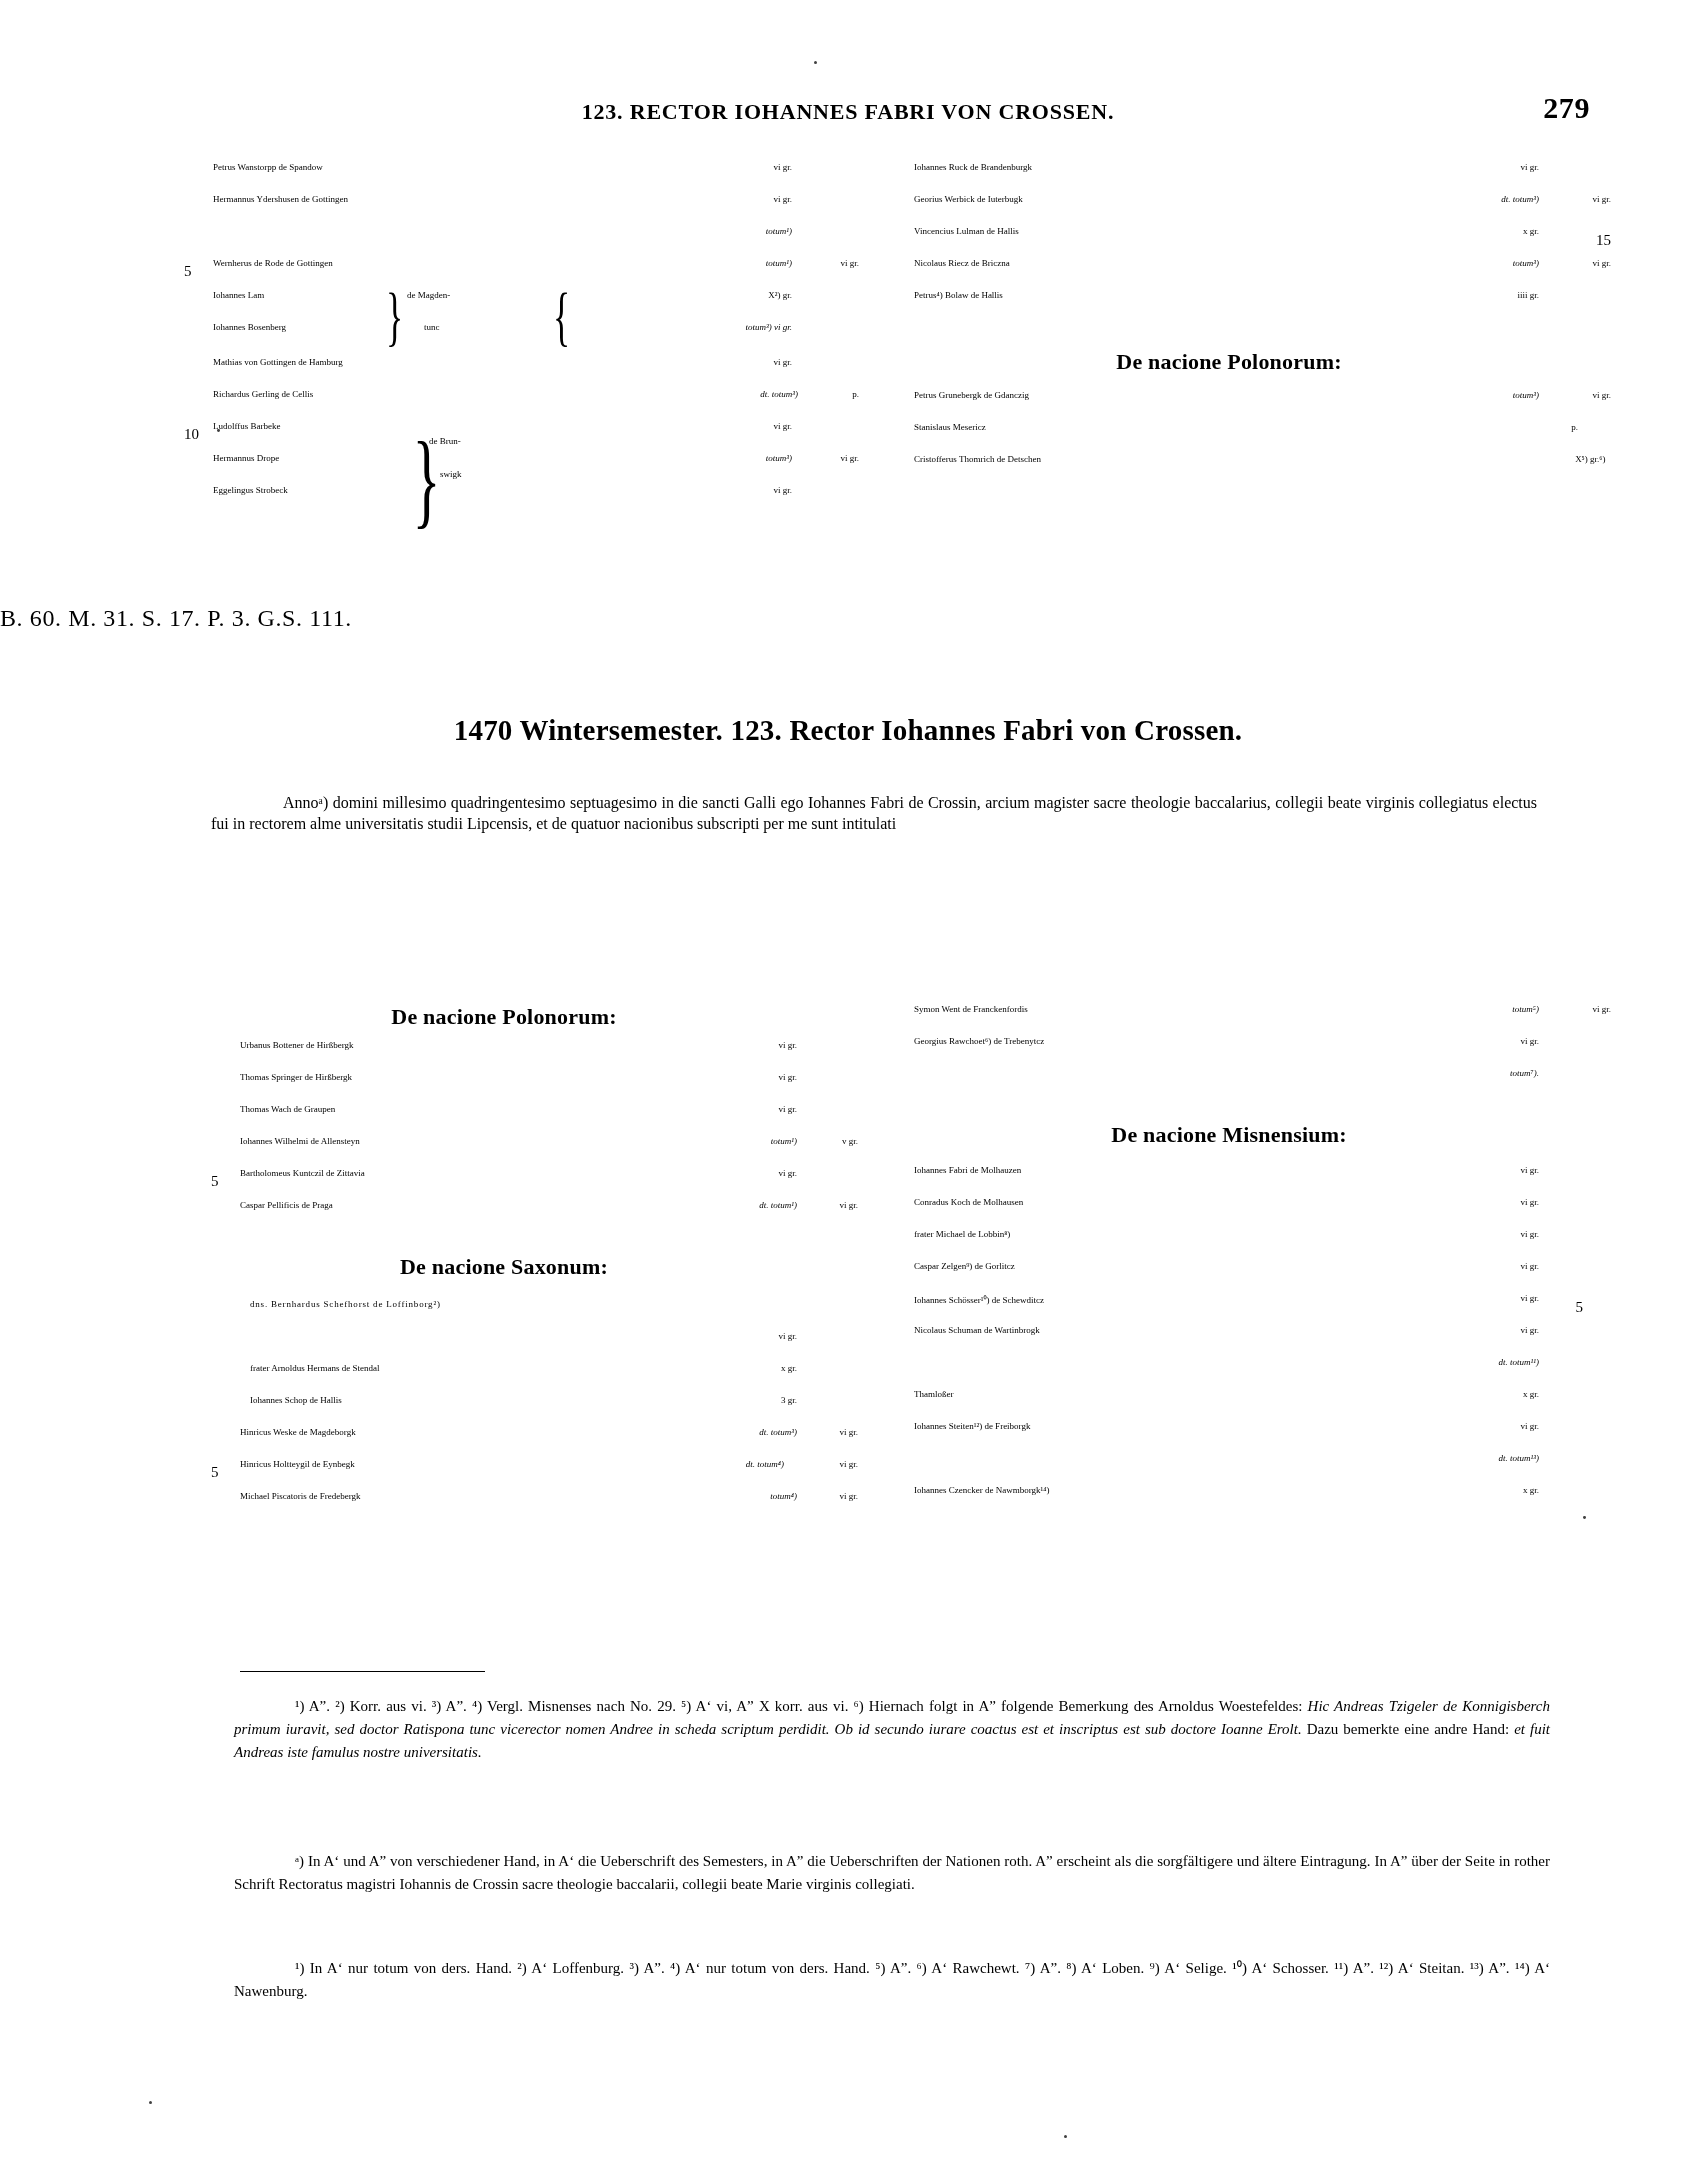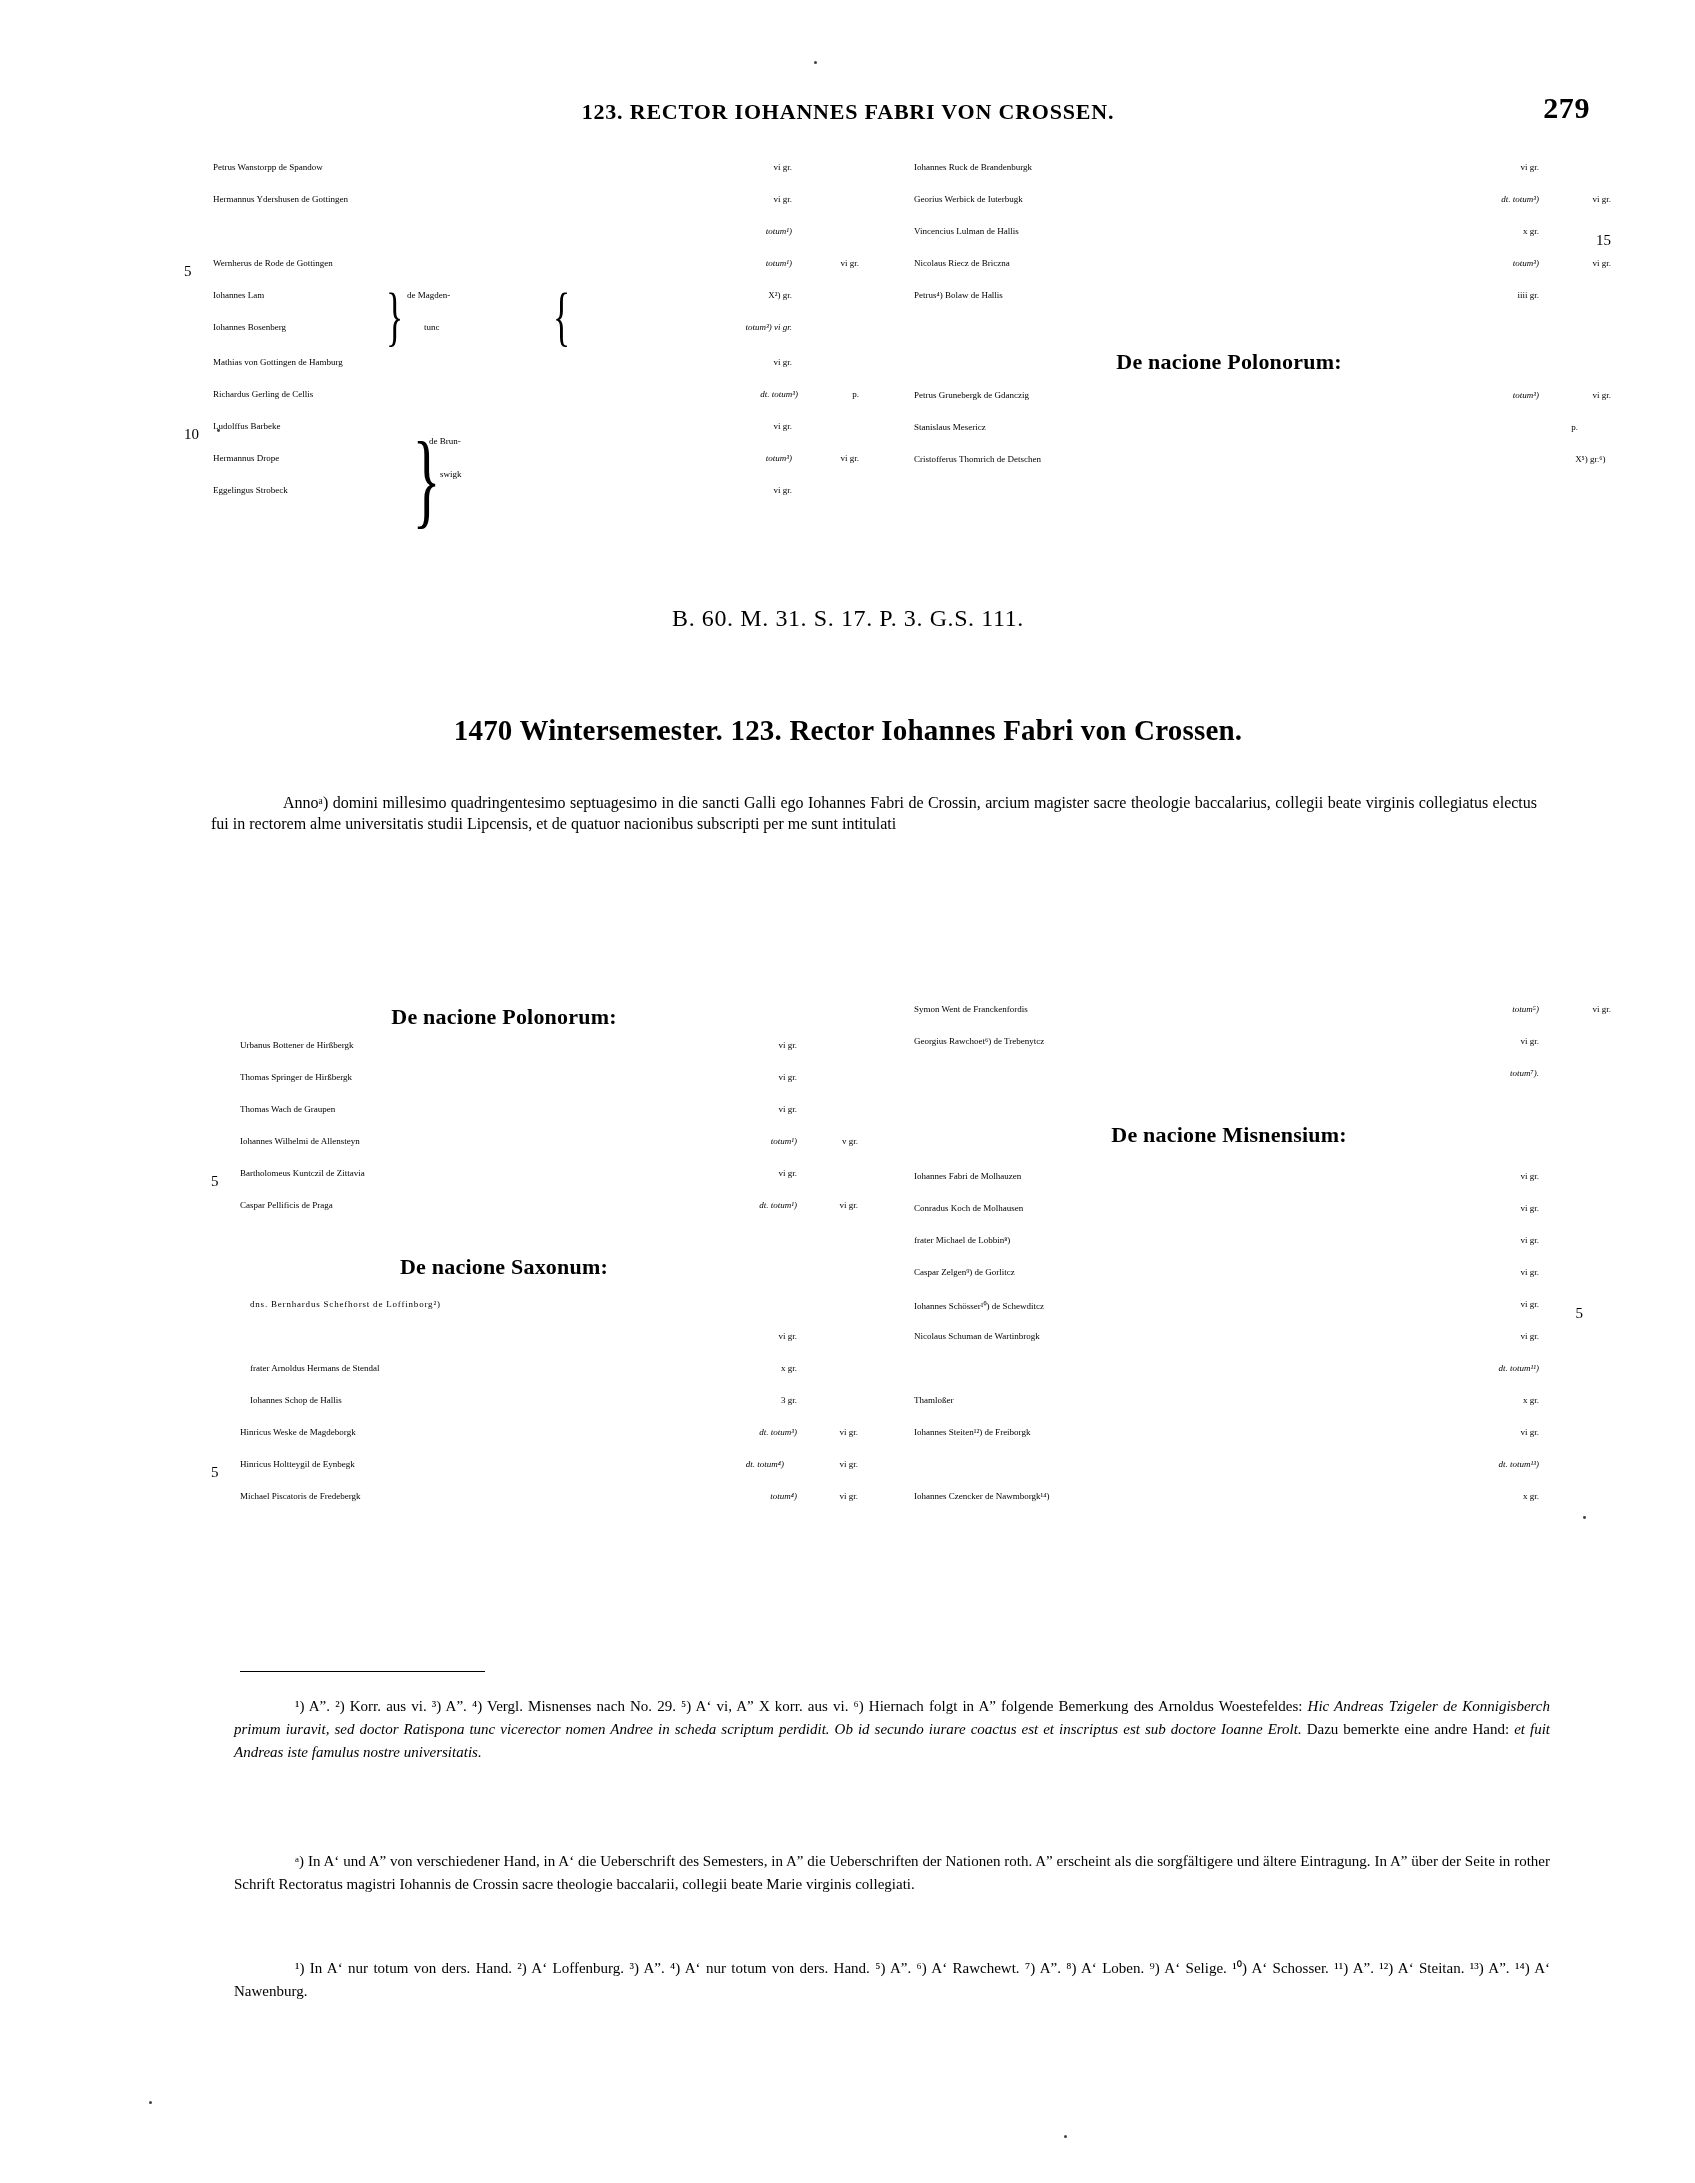--- a/index.html
+++ b/index.html
@@ -52,21 +52,21 @@
     position:absolute;
     font-size:65px; line-height:1;
     font-family:"Liberation Serif", serif;
     transform:scaleX(0.55);
   }
   .braceL { }
 
   
   .summary {
     position:absolute; left:0; width:1696px;
-    text-align:center; font-size:24px;
+    font-size:24px;
     letter-spacing:0.6px;
   }
 
   
   .maintitle {
     position:absolute; left:0; width:1696px; top:714px;
     text-align:center; font-size:29px; font-weight:700;
     letter-spacing:0.2px;
   }
 
@@ -315,21 +315,21 @@
         <span class="val">vi gr.</span>
       </div>
       <div class="entry" style="height:32px;">
         <span class="txt" style="left:0;">Georgius Rawchoet⁶) de Trebenytcz</span>
         <span class="val" style="right:72px;">vi gr.</span>
       </div>
       <div class="entry" style="height:32px;">
         <span class="val it" style="right:72px;">totum⁷).</span>
       </div>
 
-      <div class="subhead" style="margin-top:22px; margin-bottom:23px; padding-right:67px;">De nacione Misnensium:</div>
+      <div class="subhead" style="margin-top:22px; margin-bottom:17px; padding-right:67px;">De nacione Misnensium:</div>
 
       <div class="entry" style="height:32px;">
         <span class="txt" style="left:0;">Iohannes Fabri de Molhauzen</span>
         <span class="val" style="right:72px;">vi gr.</span>
       </div>
       <div class="entry" style="height:32px;">
         <span class="txt" style="left:0;">Conradus Koch de Molhausen</span>
         <span class="val" style="right:72px;">vi gr.</span>
       </div>
       <div class="entry" style="height:32px;">

